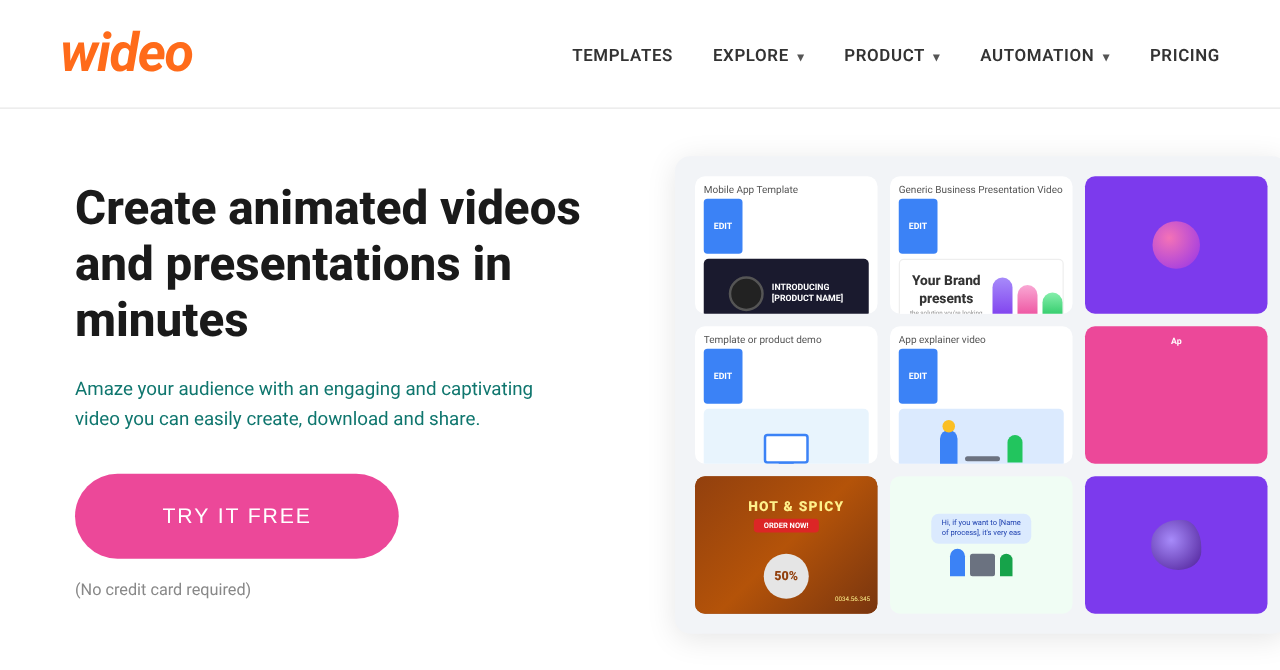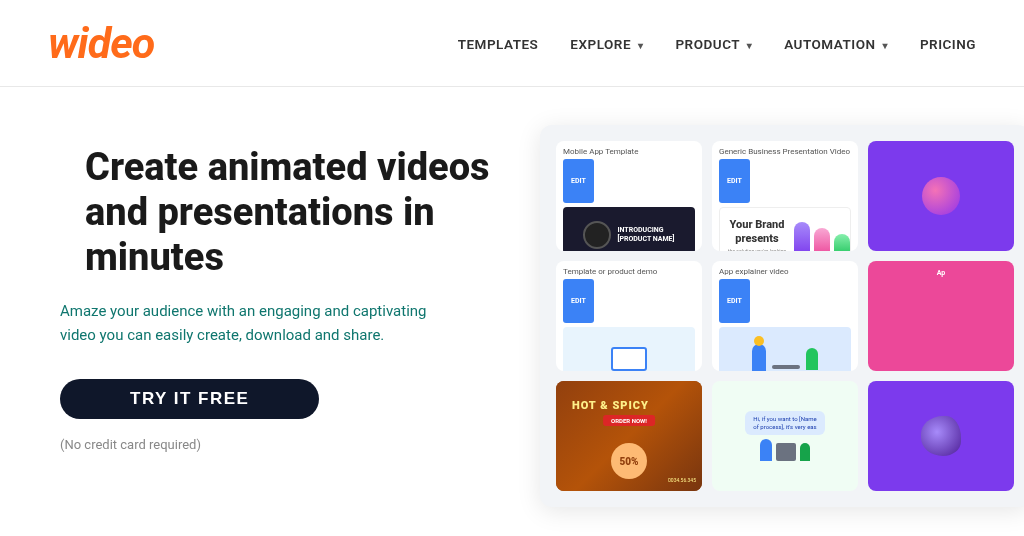--- a/index.html
+++ b/index.html
@@ -63,40 +63,39 @@
       flex: 0 0 440px;
       padding-top: 10px;
     }
 
     .hero-title {
       font-size: 38px;
       font-weight: 800;
       line-height: 1.18;
       color: #1a1a1a;
       margin-bottom: 20px;
-      margin-left: 25px;
     }
 
     .hero-subtitle {
       font-size: 15px;
       color: #0f766e;
       line-height: 1.6;
       margin-bottom: 32px;
       max-width: 370px;
     }
 
     .cta-button {
       display: inline-block;
-      background: #0f172a;
+      background: #ec4899;
       color: #fff;
       font-size: 17px;
-      font-weight: 700;
+      font-weight: 400;
       letter-spacing: 1.5px;
       text-transform: uppercase;
-      padding: 10px 70px;
+      padding: 24px 70px;
       border-radius: 50px;
       border: none;
       cursor: pointer;
       margin-bottom: 14px;
     }
 
     .no-credit {
       font-size: 13px;
       color: #888;
       margin-top: 4px;
@@ -313,21 +312,21 @@
     .card-7 .food-bg {
       position: absolute;
       inset: 0;
       background: linear-gradient(135deg, #92400e 0%, #b45309 50%, #78350f 100%);
     }
     .card-7 .hot-spicy-text {
       position: absolute;
       top: 18px;
       left: 16px;
       right: 0;
-      text-align: left;
+      text-align: center;
       font-size: 11px;
       font-weight: 900;
       color: #fef08a;
       letter-spacing: 1px;
       text-transform: uppercase;
     }
     .card-7 .order-btn {
       position: absolute;
       top: 34px;
       left: 50%;
@@ -338,21 +337,21 @@
       font-weight: 700;
       padding: 2px 8px;
       border-radius: 3px;
       white-space: nowrap;
     }
     .card-7 .discount-badge {
       position: absolute;
       bottom: 12px;
       left: 50%;
       transform: translateX(-50%);
-      background: #fdba74;
+      background: #e5e5e5;
       color: #92400e;
       font-size: 10px;
       font-weight: 900;
       width: 36px;
       height: 36px;
       border-radius: 50%;
       display: flex;
       align-items: center;
       justify-content: center;
       text-align: left;

